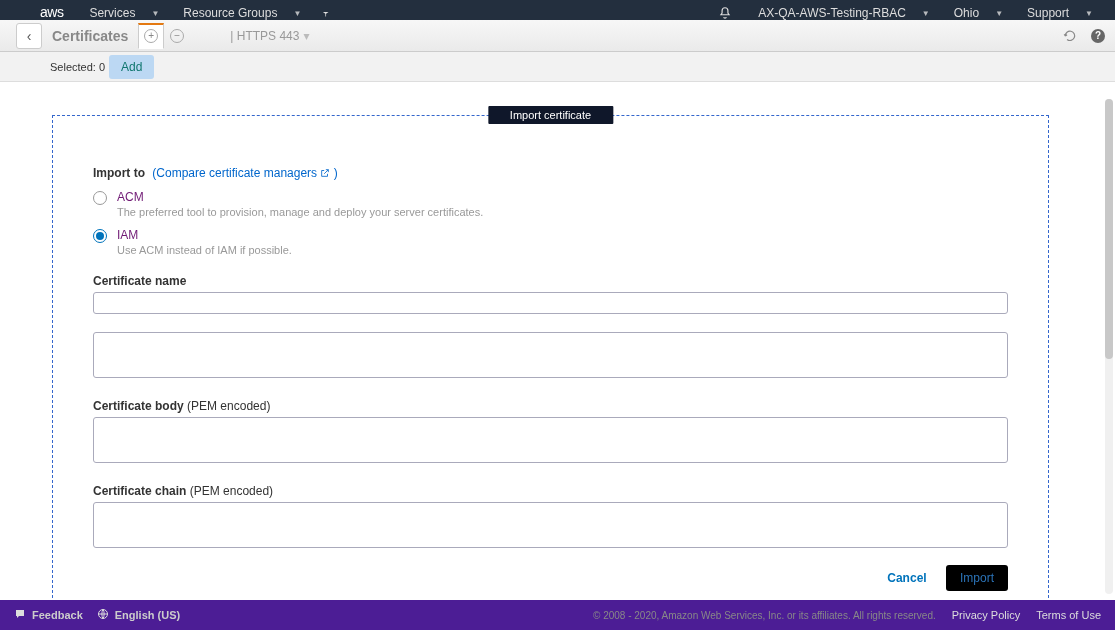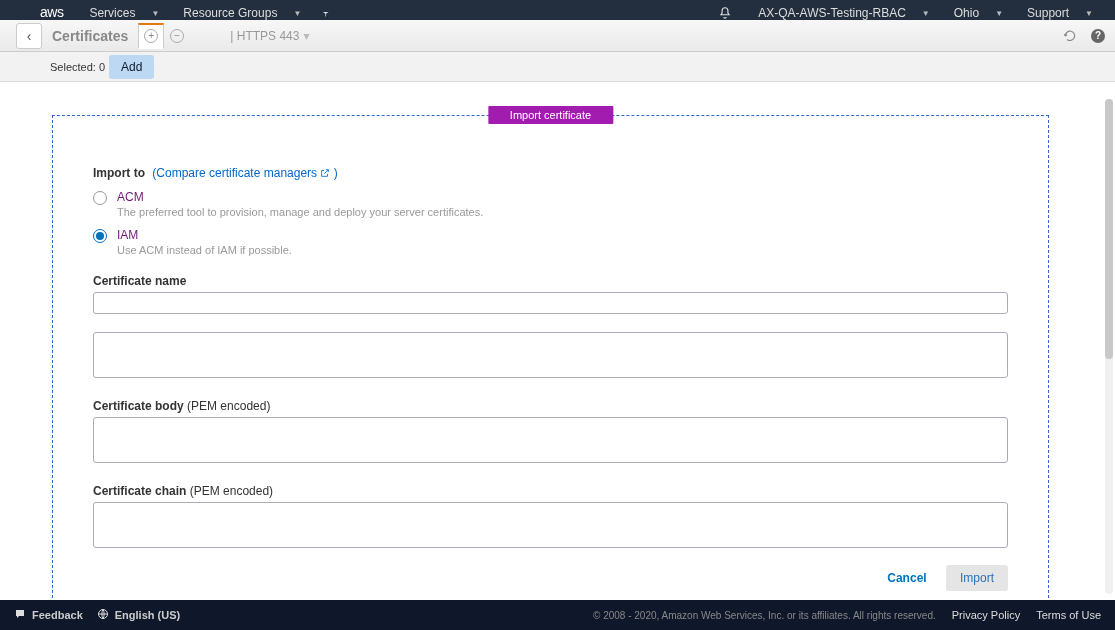--- a/index.html
+++ b/index.html
@@ -23,30 +23,30 @@
   .tool-icon.active { border-top: 2px solid #e47911; background:#fff; border-left:1px solid #ccc; border-right:1px solid #ccc; }
   .circle-icn { width:14px; height:14px; border:1px solid #aaa; border-radius:50%; display:flex; align-items:center; justify-content:center; font-size:10px; line-height:1; }
   .toolbar .https { margin-left: 40px; color:#999; font-size:12px; display:flex; align-items:center; gap:4px; cursor:pointer;}
   .toolbar .spacer { flex:1; }
   .toolbar .refresh, .toolbar .help { color:#888; margin-left:10px; cursor:pointer; width:18px; height:18px; display:flex; align-items:center; justify-content:center; }
   .help-circ { width:14px;height:14px;border-radius:50%;background:#666;color:#fff;font-size:10px;font-weight:bold;display:flex;align-items:center;justify-content:center; }
 
   
   .subbar { background: #f2f2f2; border-bottom: 1px solid #ddd; height: 30px; display:flex; align-items:center; padding: 0 18px 0 50px; }
   .subbar .sel { font-size:11px; color:#333; margin-right: 4px; }
-  .btn-add { background:#bcd8f3; color:#0f172a; border:none; border-radius:3px; padding:5px 12px; font-size:12px; cursor:pointer; font-weight:500; }
+  .btn-add { background:#bcd8f3; color:#0f766e; border:none; border-radius:3px; padding:5px 12px; font-size:12px; cursor:pointer; font-weight:500; }
 
   
   .content-wrap { position:absolute; top:93px; bottom:30px; left:0; right:0; overflow:hidden; }
   .content-scroll { position:absolute; top:0; left:0; right:14px; bottom:0; overflow:auto; }
   .fake-scrollbar { position:absolute; right:2px; top:6px; bottom:6px; width:8px; background:#f0f0f0; border-radius:4px; }
   .fake-thumb { position:absolute; right:2px; top:6px; width:8px; height:260px; background:#c8c8c8; border-radius:4px; }
 
   .panel { margin: 22px 52px 0 52px; border: 1px dashed #3366cc; position:relative; padding: 50px 40px 16px 40px; background:#fff; min-height:468px;}
-  .panel-title { position:absolute; top:-10px; left:50%; transform:translateX(-50%); background:#a21caf; color:#fff; font-size:11px; padding:3px 22px; border-radius:1px; }
+  .panel-title { position:absolute; top:-10px; left:50%; transform:translateX(-50%); background:#0f172a; color:#fff; font-size:11px; padding:3px 22px; border-radius:1px; }
 
   .section-label { font-size:12px; margin-bottom:6px; }
   .section-label b { font-weight:bold; }
   .link { color:#06c; cursor:pointer; }
   .link-group { margin-left:4px;text-align:right; }
 
   .radio-row { display:flex; align-items:flex-start; margin-top:10px; }
   .radio-outer { width:14px; height:14px; border:1px solid #999; border-radius:50%; margin-right:10px; margin-top:1px; display:flex; align-items:center; justify-content:center; flex-shrink:0; background:#fff; }
   .radio-outer.checked { border-color:#0073bb; }
   .radio-dot { width:8px; height:8px; background:#0073bb; border-radius:50%; }
@@ -56,24 +56,24 @@
   .form-group { margin-top:18px; }
   .form-label { font-size:12px; margin-bottom:4px; }
   .form-label b { font-weight:bold; }
   .form-label .suffix { font-weight:normal; color:#333; }
   input.text-in, textarea.ta { width:100%; border:1px solid #aab; border-radius:3px; background:#fff; padding:4px 6px; font-family:inherit; font-size:12px; resize:none; }
   input.text-in { height:22px; }
   textarea.ta { height:46px; }
 
   .actions { text-align:right; margin-top:14px; }
   .btn-cancel { background:transparent; border:none; color:#0073bb; font-weight:bold; font-size:12px; margin-right:16px; cursor:pointer; }
-  .btn-import { background:#e5e5e5; color:#2b73b7; border:none; border-radius:3px; padding:6px 14px; font-size:12px; font-weight:500; cursor:pointer; }
-
-  
-  .footer { position:absolute; bottom:0; left:0; right:0; background:#0f172a; height:30px; display:flex; align-items:center; padding:0 14px; color:#ccc; font-size:11px; }
+  .btn-import { background:#000000; color:#2b73b7; border:none; border-radius:3px; padding:6px 14px; font-size:12px; font-weight:500; cursor:pointer; }
+
+  
+  .footer { position:absolute; bottom:0; left:0; right:0; background:#4c1d95; height:30px; display:flex; align-items:center; padding:0 14px; color:#ccc; font-size:11px; }
   .footer .fb { display:flex; align-items:center; gap:6px; cursor:pointer; margin-right:14px;}
   .footer .spacer { flex:1; }
   .footer .copy { font-size:10px; color:#888; }
   .footer .flink { color:#ddd; margin-left:16px; cursor:pointer; }
 </style>
 </head>
 <body>
 
 <div class="topnav">
   <span class="logo">aws</span>

